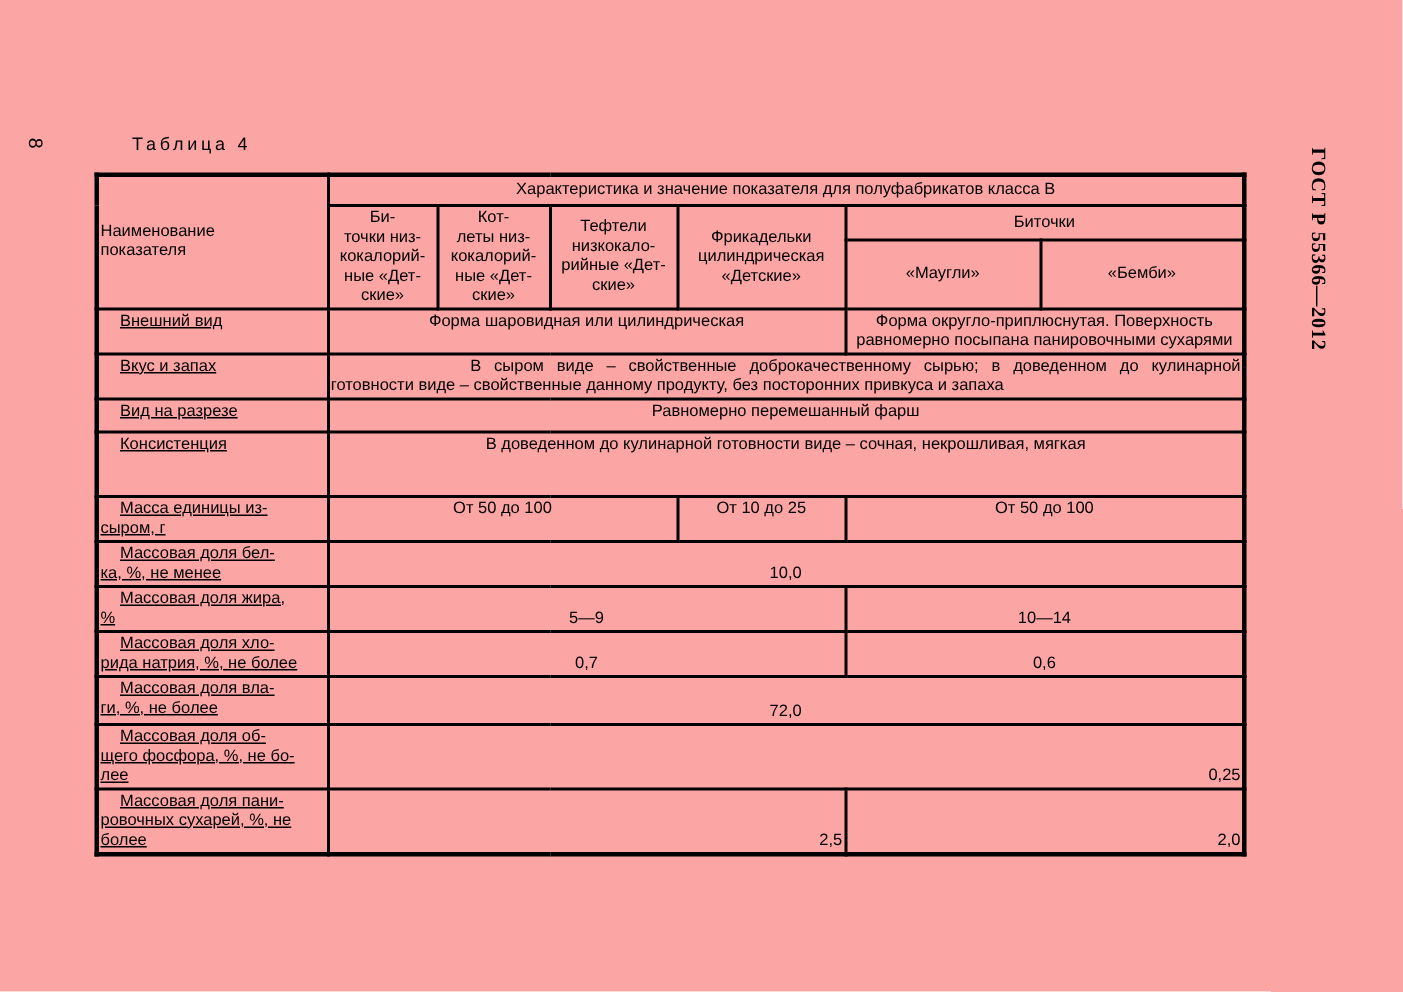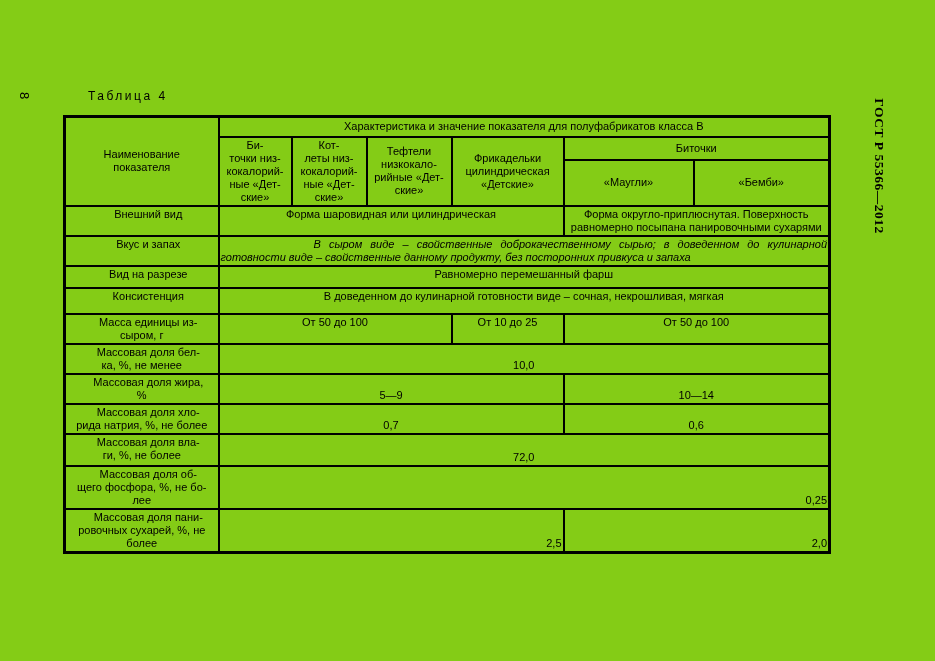--- a/index.html
+++ b/index.html
@@ -1,20 +1,20 @@
 <!DOCTYPE html>
 <html><head>
 <meta charset="utf-8">
 <style>
   html, body { margin: 0; padding: 0; background: #fff; }
   .page {
     position: relative;
     width: 935px;
     height: 661px;
-    background: #84cc16;
+    background: #fca5a5;
     font-family: "Liberation Sans", "DejaVu Sans", sans-serif;
     color: #000;
     overflow: hidden;
   }
   .table-caption {
     position: absolute;
     left: 88px;
     top: 89px;
     font-size: 12px;
     letter-spacing: 2.5px;
@@ -53,52 +53,52 @@
   }
   table.gost td {
     border: 2px solid #000;
     font-size: 11px;
     line-height: 13px;
     padding: 1px;
     white-space: pre-line;
     overflow: hidden;
   }
   td.corner {
-    text-align: center;
+    text-align: left;
     vertical-align: middle;
   }
   td.span-head {
     text-align: center;
     vertical-align: middle;
   }
   td.col-head {
     text-align: center;
     vertical-align: middle;
     padding: 1px 2px;
   }
   td.lbl {
-    text-align: center;
+    text-align: left;
     vertical-align: top;
     padding: 2px 3px 2px 3px;
     text-indent: 13px;
+    text-decoration: underline;
   }
   td.val {
     text-align: center;
     vertical-align: top;
     padding: 2px 4px;
   }
   td.vb { vertical-align: bottom; padding-bottom: 3px; }
   td.vb6 { vertical-align: bottom; padding-bottom: 7px; text-align: right; }
   td.just {
     text-align: justify;
     vertical-align: top;
     white-space: normal;
     text-indent: 93px;
     padding: 2px 5px 2px 5px;
-    font-style: italic;
   }
 </style>
 </head>
 <body>
 
 <div class="page">
 
   <div class="page-number">8</div>
 
   <div class="table-caption">Таблица 4</div>
@@ -157,21 +157,21 @@
     <tr style="height:27px">
       <td class="lbl">Вкус и запах</td>
       <td class="just" colspan="6">В сыром виде – свойственные доброкачественному сырью;  в доведенном до кулинарной готовности виде – свойственные данному продукту, без посторонних привкуса и запаха</td>
     </tr>
 
     <tr style="height:22px">
       <td class="lbl">Вид на разрезе</td>
       <td class="val" colspan="6">Равномерно перемешанный фарш</td>
     </tr>
 
-    <tr style="height:26px">
+    <tr style="height:43px">
       <td class="lbl">Консистенция</td>
       <td class="val" colspan="6">В доведенном до кулинарной готовности виде – сочная, некрошливая, мягкая</td>
     </tr>
 
     <tr style="height:29px">
       <td class="lbl">Масса  единицы  из-
 сыром, г</td>
       <td class="val" colspan="3">От 50 до 100</td>
       <td class="val">От 10 до 25</td>
       <td class="val" colspan="2">От 50 до 100</td>

